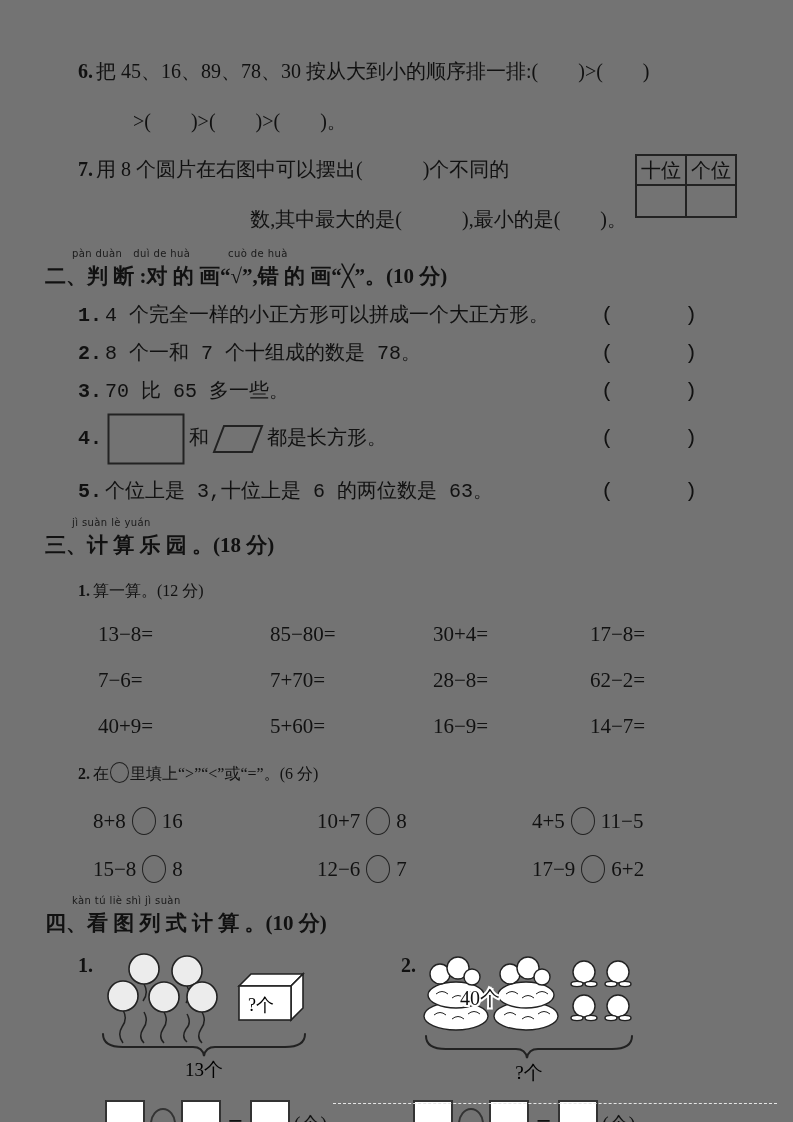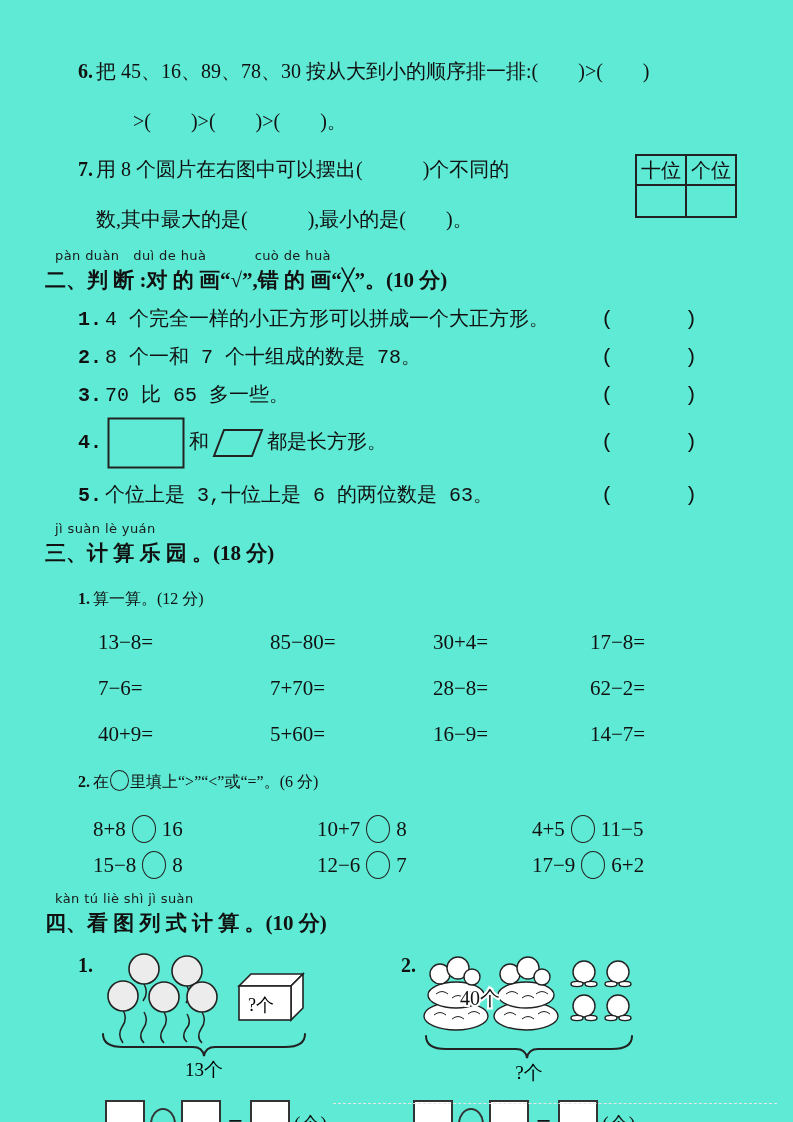--- a/index.html
+++ b/index.html
@@ -4,41 +4,41 @@
 <style>
   * { box-sizing: border-box; }
   html,body { margin:0; padding:0; background:#fff; }
   body {
     width:793px; height:1122px;
     font-family:"Liberation Serif","DejaVu Serif",serif;
     color:#111;
   }
   .page {
     position:relative; width:793px; height:1122px; overflow:hidden;
-    padding:44px 56px 0 45px; background:#5eead4;
+    padding:44px 56px 0 45px; background:#737373;
   }
   .line { margin:0; font-size:20px; line-height:34px; }
   .qnum { font-weight:bold; margin-right:3px; }
   .q6l1 { margin:10px 0 0 33px; }
   .q6l2 { margin:16px 0 0 88px; }
 
   .q7 { display:flex; margin-top:14px; padding-left:33px; }
   .q7lines { flex:1; }
-  .q7l2 { margin-top:16px; padding-left:18px; }
+  .q7l2 { margin-top:16px; padding-left:18px;text-align:right; }
   .pvtable { border-collapse:collapse; margin-left:8px; margin-top:2px; align-self:flex-start; }
   .pvtable th, .pvtable td {
     border:2px solid #222; width:50px; font-size:20px; font-weight:normal;
     text-align:center; padding:0;
   }
   .pvtable th { height:30px; }
   .pvtable td { height:32px; }
 
   .pinyin {
     font-family:"DejaVu Sans","Liberation Sans",sans-serif;
-    font-size:13px; color:#1a1a1a; margin:12px 0 0 10px; letter-spacing:0.4px;
+    font-size:10px; color:#1a1a1a; margin:12px 0 0 27px; letter-spacing:0.4px;
   }
   .sec-heading { font-size:21px; font-weight:bold; margin:2px 0 0 0; line-height:30px; }
 
   .judge-item { display:flex; align-items:center; margin-top:12px; padding-left:33px; font-size:20px; line-height:26px;font-family:Liberation Mono, monospace;}
   .judge-item .txt { flex:1; }
   .ans-paren {
     width:96px; margin-right:40px; display:flex; justify-content:space-between;
     font-size:21px; flex-shrink:0;
   }
   .shapes-line { display:flex; align-items:center; }
@@ -46,21 +46,21 @@
   .shape-para { margin:0 3px; }
 
   .sub-heading { margin:16px 0 0 33px; font-size:16px; line-height:30px; }
 
   .calc-grid {
     display:grid; grid-template-columns:172px 163px 157px auto;
     row-gap:21px; padding-left:53px; margin-top:16px; font-size:21px;
   }
   .cmp-grid {
     display:grid; grid-template-columns:224px 215px auto;
-    row-gap:8px; padding-left:48px; margin-top:18px; font-size:21px; align-items:center;
+    row-gap:20px; padding-left:48px; margin-top:18px; font-size:21px; align-items:center;
   }
   .cmp-circle {
     display:inline-block; width:24px; height:28px; border:1.8px solid #222;
     border-radius:50%; vertical-align:-7px; margin:0 6px;
   }
   .h-circle {
     display:inline-block; width:19px; height:21px; border:1.6px solid #222;
     border-radius:50%; vertical-align:-4px; margin:0 1px;
   }
 

